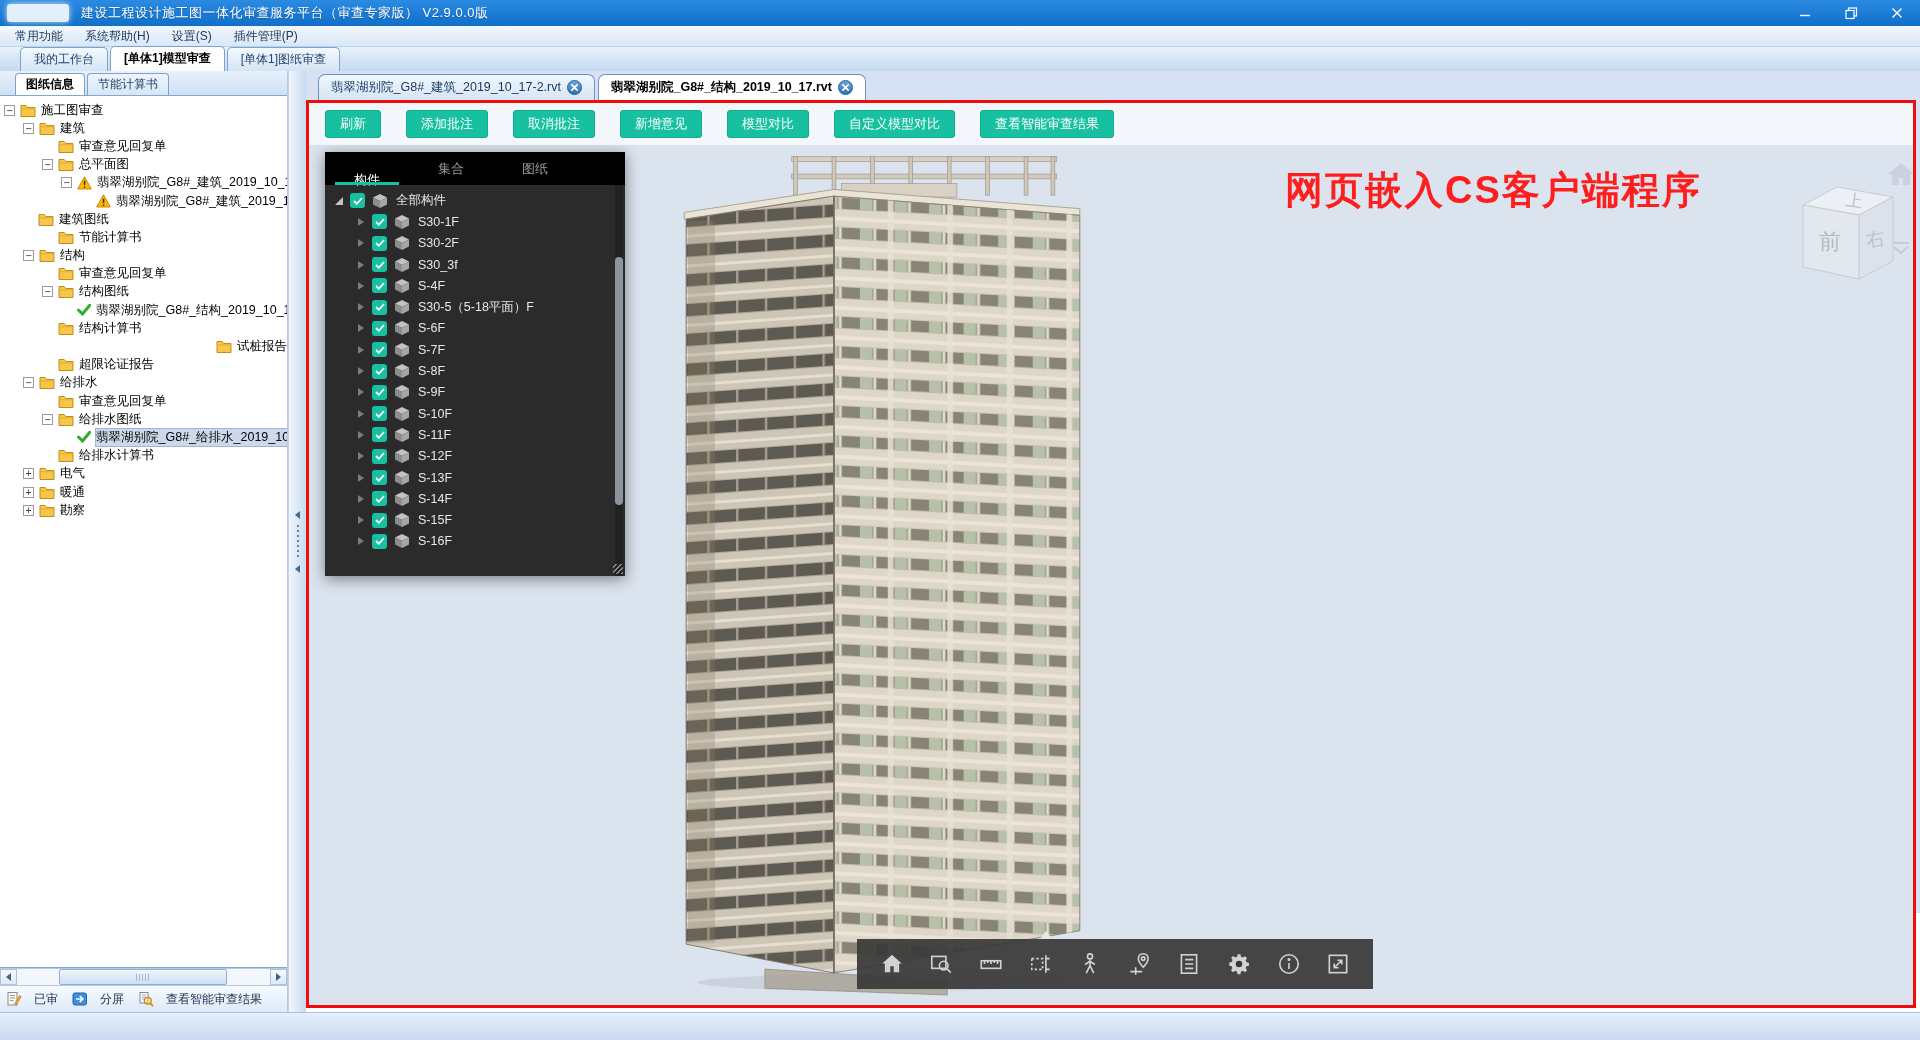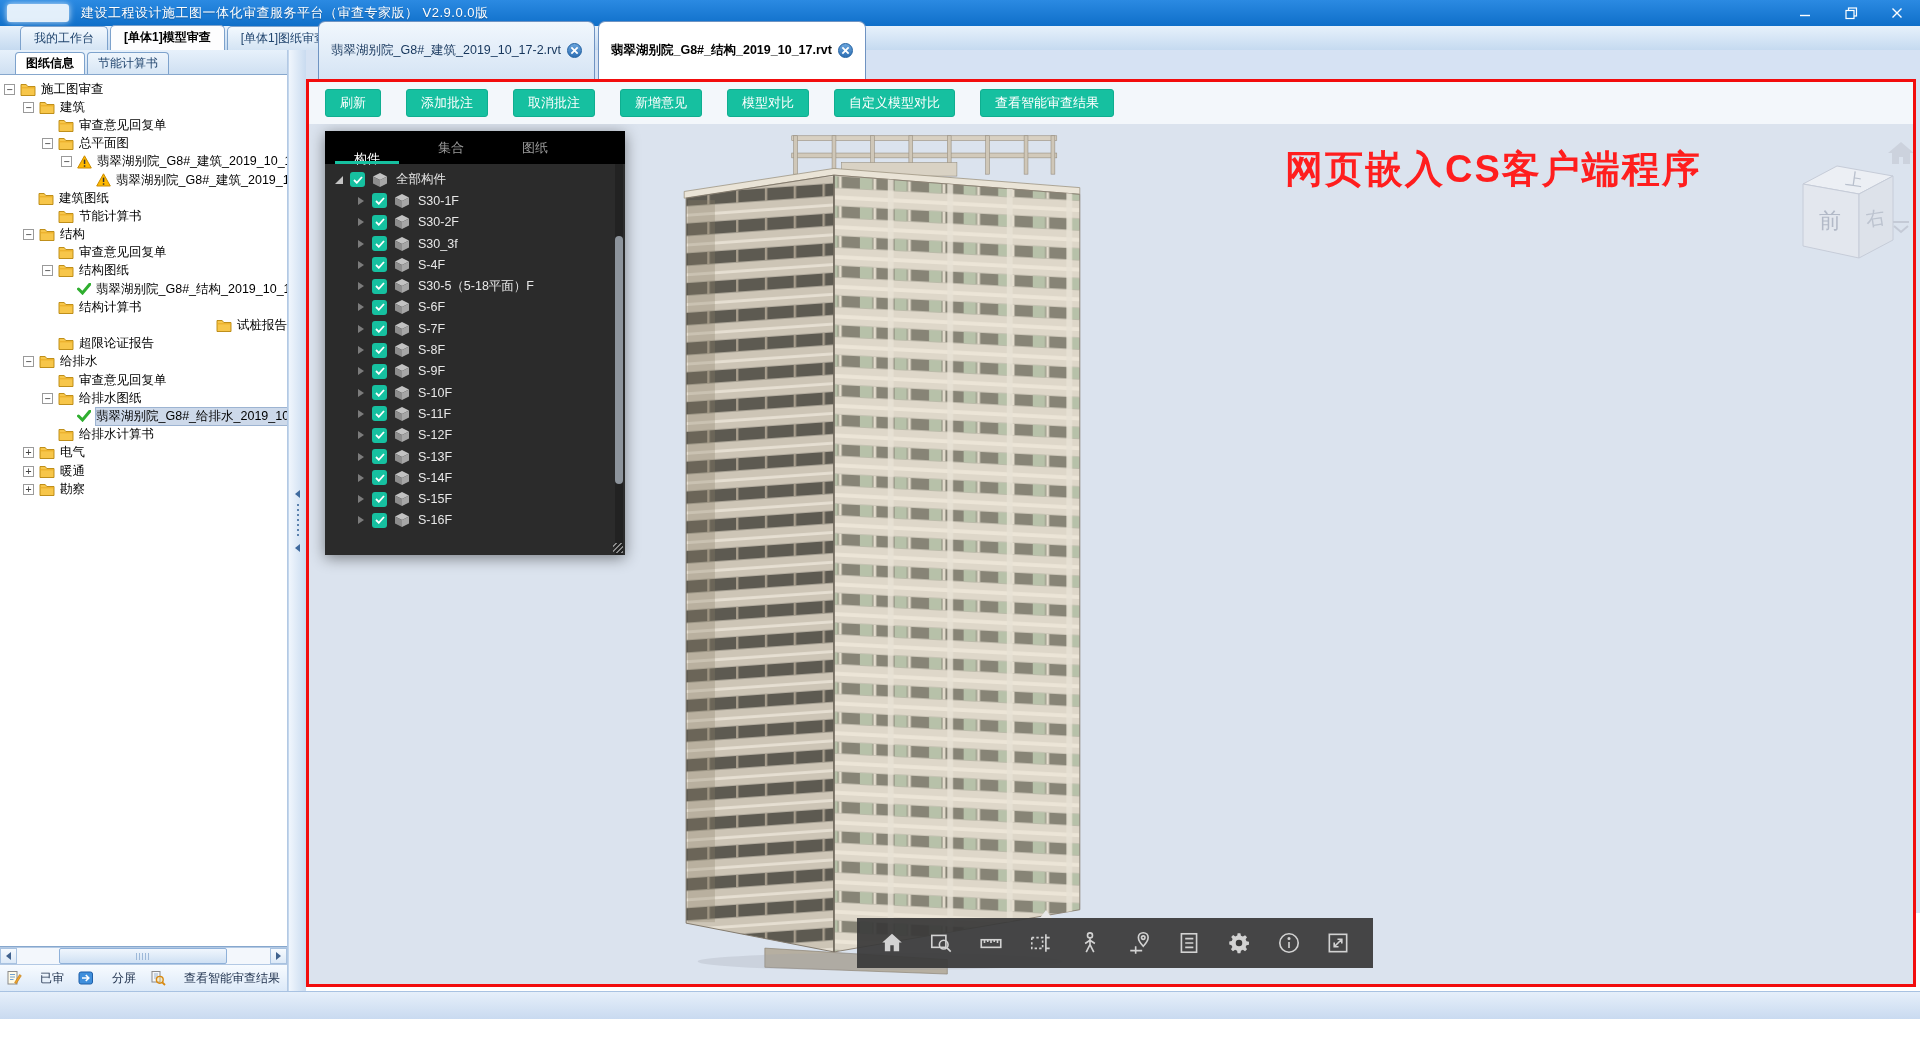--- a/index.html
+++ b/index.html
@@ -43,31 +43,31 @@
   .hscroll { height:17px; background:#e9f1fa; border-top:1px solid #b3c9e4; display:flex; align-items:stretch; }
   .harrow { width:17px; background:linear-gradient(#f6fafe,#dce9f7); border:1px solid #a8c2e0; display:flex; align-items:center; justify-content:center; cursor:pointer; }
   .tri-l { width:0; height:0; border-right:5px solid #40628e; border-top:4px solid transparent; border-bottom:4px solid transparent; }
   .tri-r { width:0; height:0; border-left:5px solid #40628e; border-top:4px solid transparent; border-bottom:4px solid transparent; }
   .htrack { flex:1; position:relative; background:#f3f7fc; }
   .hthumb { position:absolute; left:42px; top:0; width:168px; height:100%; background:linear-gradient(#f0f6fd,#cfe0f3); border:1px solid #8fb1d9; border-radius:2px; cursor:pointer; }
   .hthumb:after { content:""; position:absolute; left:50%; top:4px; width:14px; height:7px; margin-left:-7px; background:repeating-linear-gradient(90deg,#9db8d8 0 1px,transparent 1px 3px); }
 
   
   .lstatus { height:27px; background:linear-gradient(#f7fbff,#dcE9f8); border-top:1px solid #b3c9e4; display:flex; align-items:center; padding-left:6px; gap:14px; }
-  .stitem { display:flex; align-items:center; gap:18px; font-size:12px; color:#1c2e4a; cursor:pointer; }
+  .stitem { display:flex; align-items:center; gap:12px; font-size:12px; color:#1c2e4a; cursor:pointer; }
 
   
   .splitter { width:18px; background:linear-gradient(90deg,#f0f6fd,#c9dbf0); border-left:1px solid #c3d6ec; display:flex; flex-direction:column; align-items:center; justify-content:center; gap:6px; cursor:col-resize; }
   .sp-arrow { width:0; height:0; border-right:5px solid #3f6a9e; border-top:4px solid transparent; border-bottom:4px solid transparent; }
   .sp-grip { width:2px; height:34px; background:repeating-linear-gradient(#5c82ae 0 2px,transparent 2px 5px); }
 
   
   .main-area { flex:1; display:flex; flex-direction:column; }
   .doc-tabs { height:29px; display:flex; align-items:flex-end; padding-left:12px; }
-  .dtab { display:flex; align-items:center; gap:6px; font-size:12.5px; color:#16365c; background:linear-gradient(#f1f7fd,#d5e4f4); border:1px solid #6f93c2; border-bottom:none; border-radius:7px 7px 0 0; padding:20px 12px; margin-right:3px; cursor:pointer; }
+  .dtab { display:flex; align-items:center; gap:6px; font-size:12.5px; color:#16365c; background:linear-gradient(#f1f7fd,#d5e4f4); border:1px solid #6f93c2; border-bottom:none; border-radius:7px 7px 0 0; padding:4px 12px; margin-right:3px; cursor:pointer; }
   .dtab.active { background:#fff; font-weight:bold; color:#000; }
   .tabclose { width:15px; height:15px; border-radius:50%; background:linear-gradient(#6aa5dd,#2e6fb4); border:1px solid #1f5fa0; display:flex; align-items:center; justify-content:center; cursor:pointer; flex:none; }
 
   .red-box { flex:1; margin:0 4px 4px 0; border:3px solid #f20d0d; background:#f3f7fb; display:flex; flex-direction:column; overflow:hidden; }
   .btnrow { height:42px; display:flex; align-items:center; padding-left:16px; gap:25px; background:#f3f7fb; }
   .greenbtn { background:#16c0a0; color:#fff; border:1px solid #0fae90; border-radius:3px; font-size:13px; padding:4px 14px; font-family:inherit; cursor:pointer; }
   .viewer { flex:1; position:relative; background:#dbe3ee; overflow:hidden; }
 
   
   .building { position:absolute; left:331px; top:6px; width:484px; height:845px; }
@@ -130,20 +130,26 @@
           </svg>
         </div>
       <div class="wc">
           <svg width="12" height="12" viewBox="0 0 12 12">
             <path d="M1.5 1.5 L10.5 10.5 M10.5 1.5 L1.5 10.5" stroke="#fff" stroke-width="1.4"></path>
           </svg>
         </div>
     </div>
   </div>
 
+  <div class="menubar" id="menubar">
+      <span class="mitem">常用功能</span>
+      <span class="mitem">系统帮助(H)</span>
+      <span class="mitem">设置(S)</span>
+      <span class="mitem">插件管理(P)</span>
+    </div>
 
   <div class="maintabs" id="maintabs">
       <div class="mtab">我的工作台</div>
       <div class="mtab active">[单体1]模型审查</div>
       <div class="mtab">[单体1]图纸审查</div>
     </div>
 
   <div class="workspace">
 
     <div class="left-panel">

